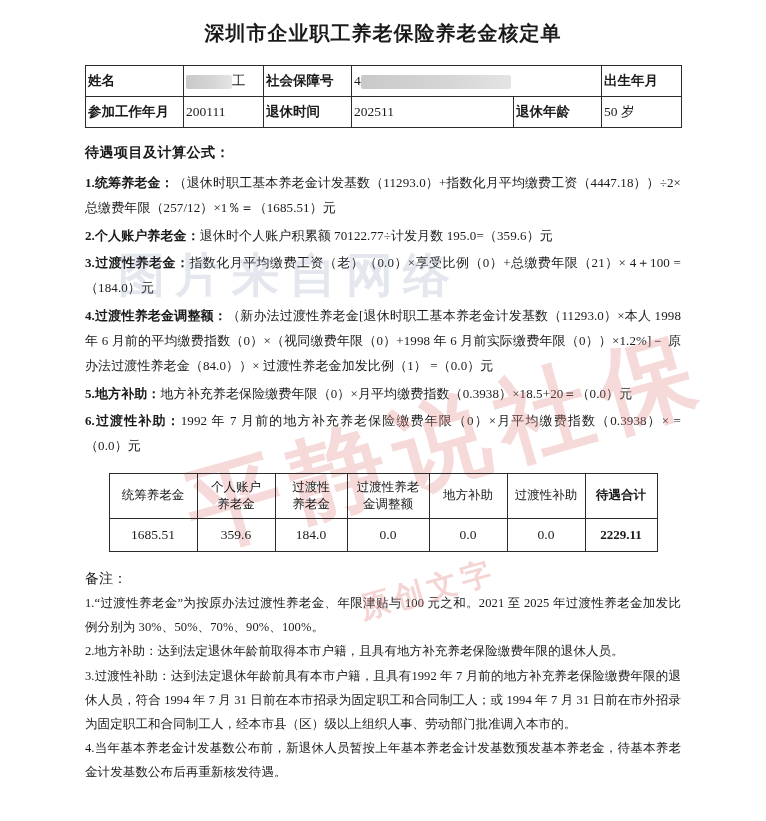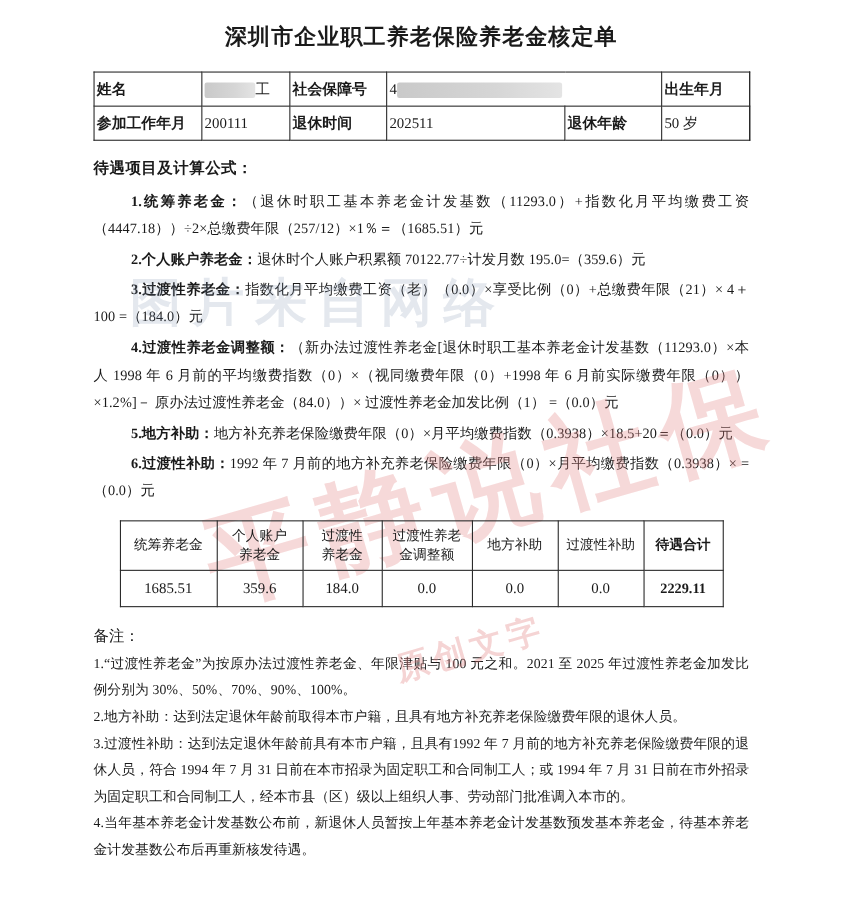--- a/index.html
+++ b/index.html
@@ -110,21 +110,20 @@
   }
   .formula {
     font-size: 13px;
     line-height: 1.95;
     text-align: justify;
     margin: 0 0 2px 0;
     letter-spacing: 0.1px;
   }
   .formula b {
     font-weight: bold;
-    margin-left: 34px;
   }
 
   
   table.res {
     border-collapse: collapse;
     width: 548px;
     margin: 14px auto 0 auto;
     table-layout: fixed;
     position: relative;
     z-index: 2;

